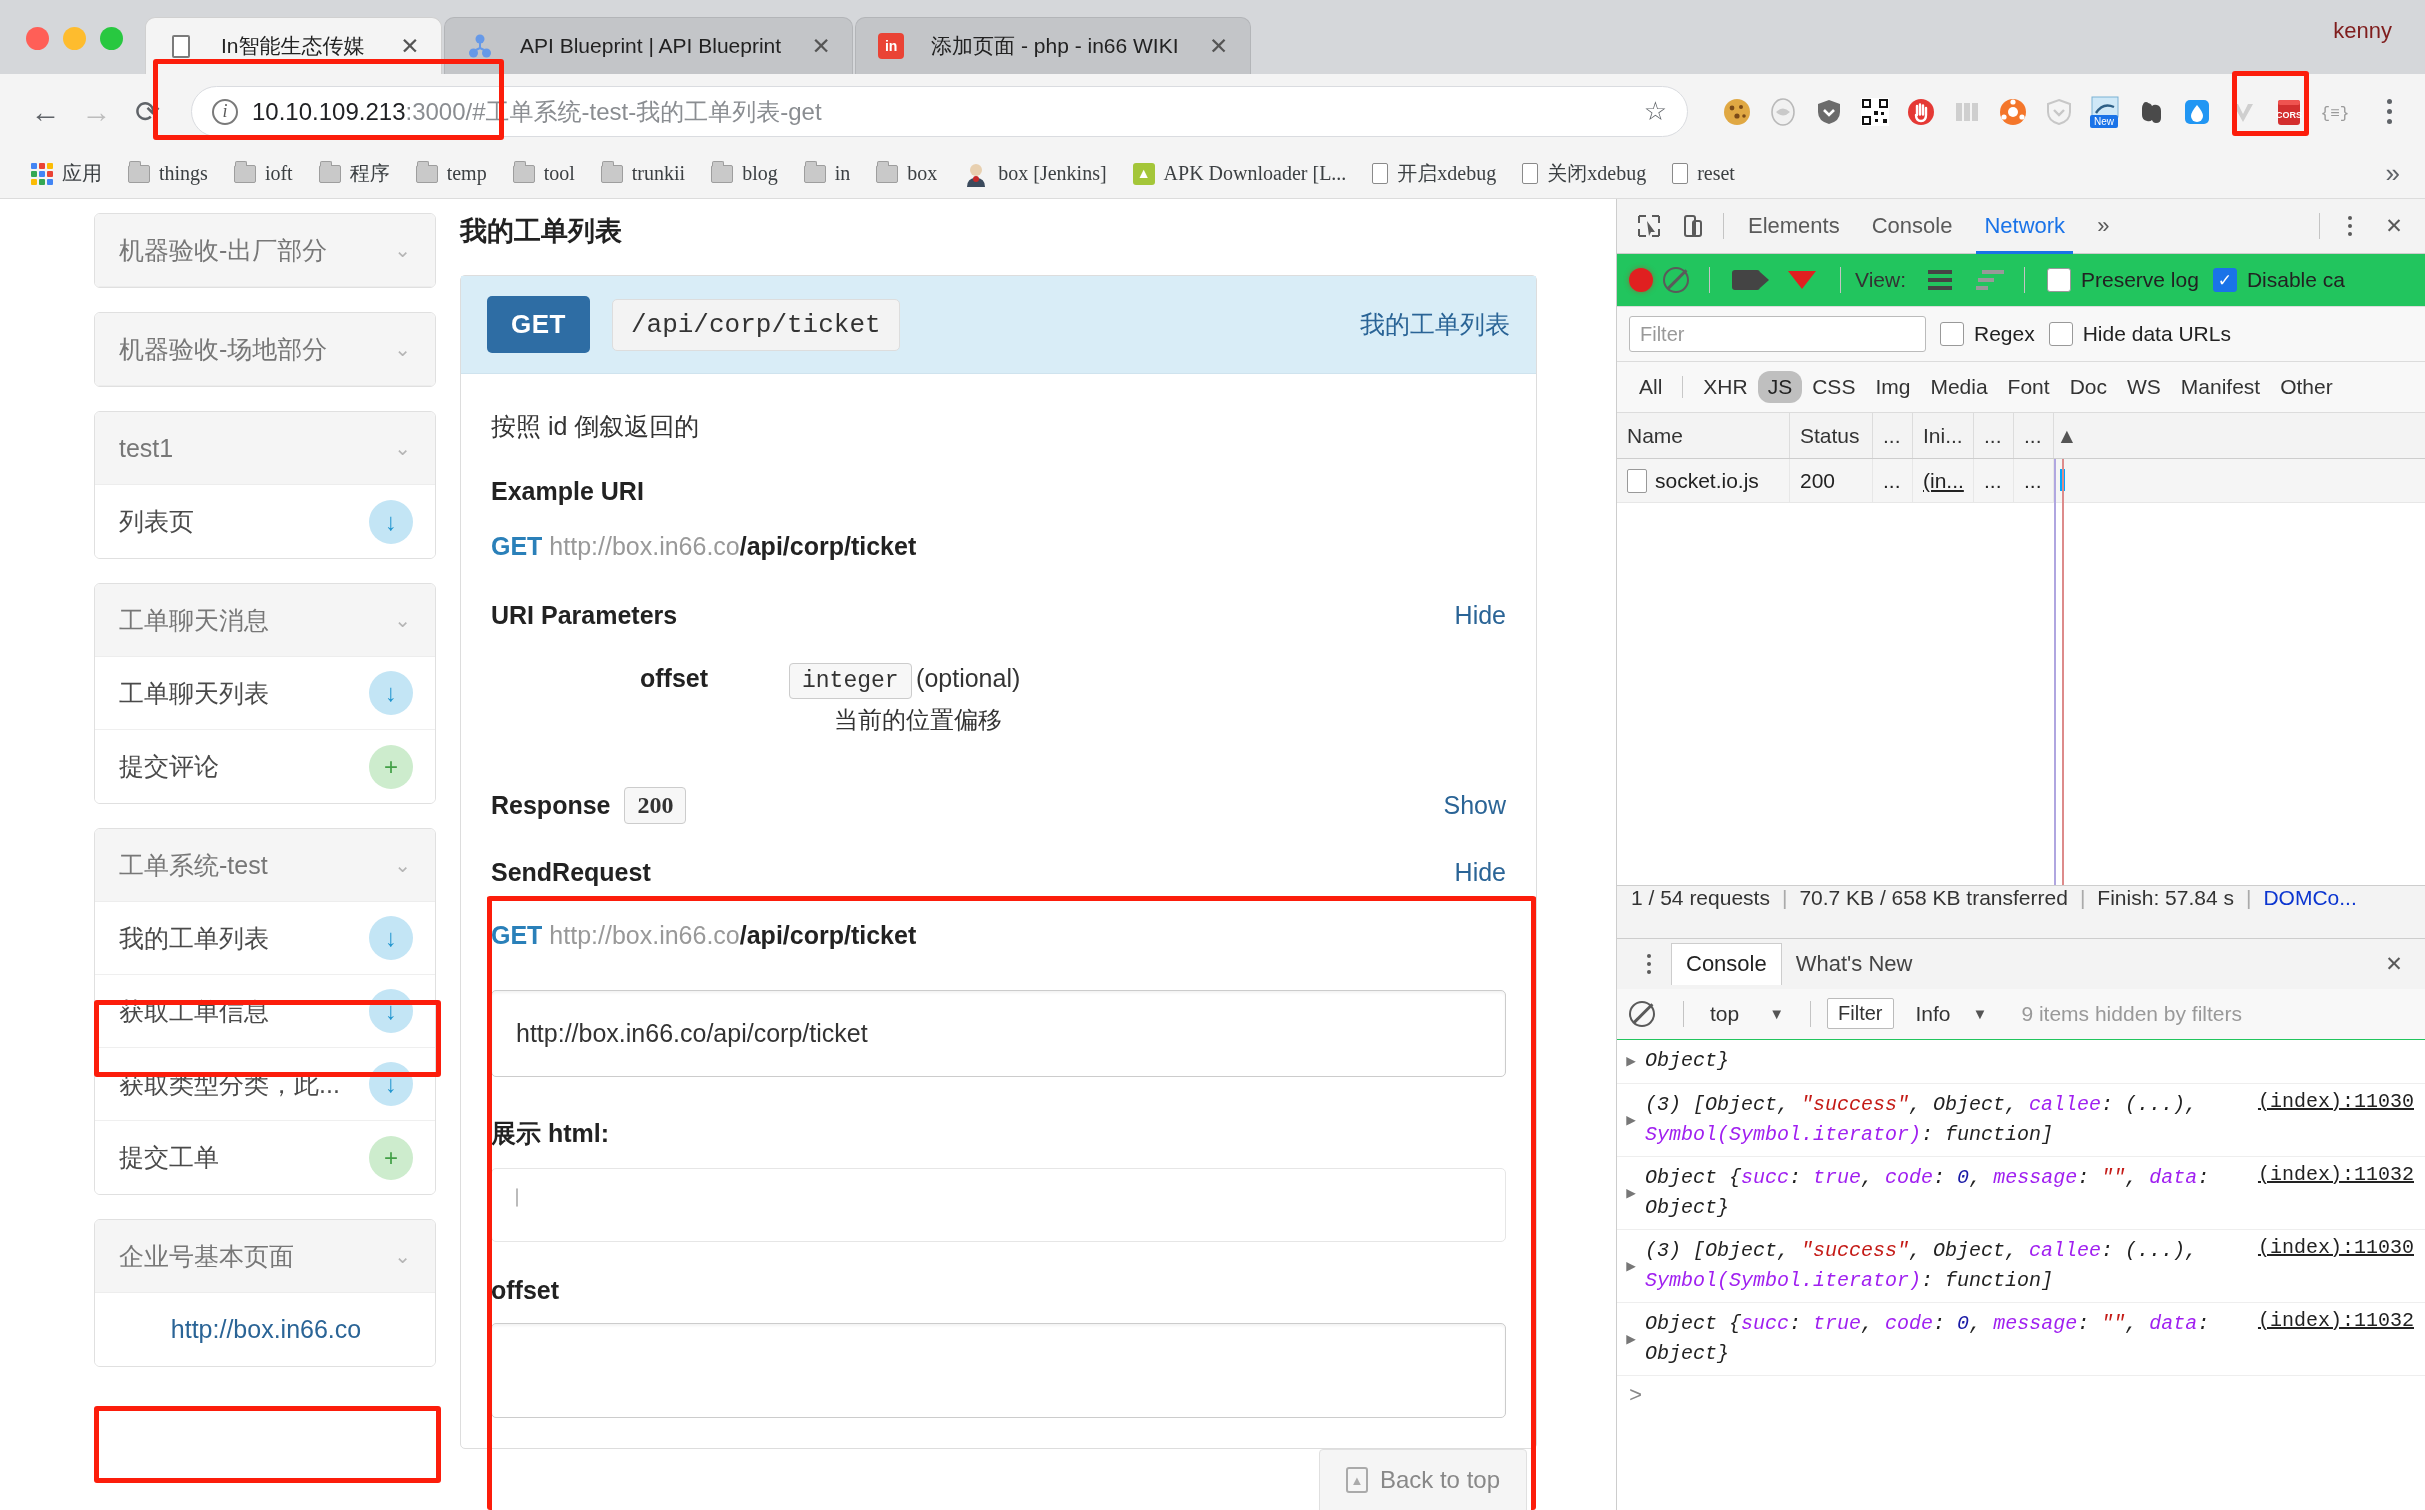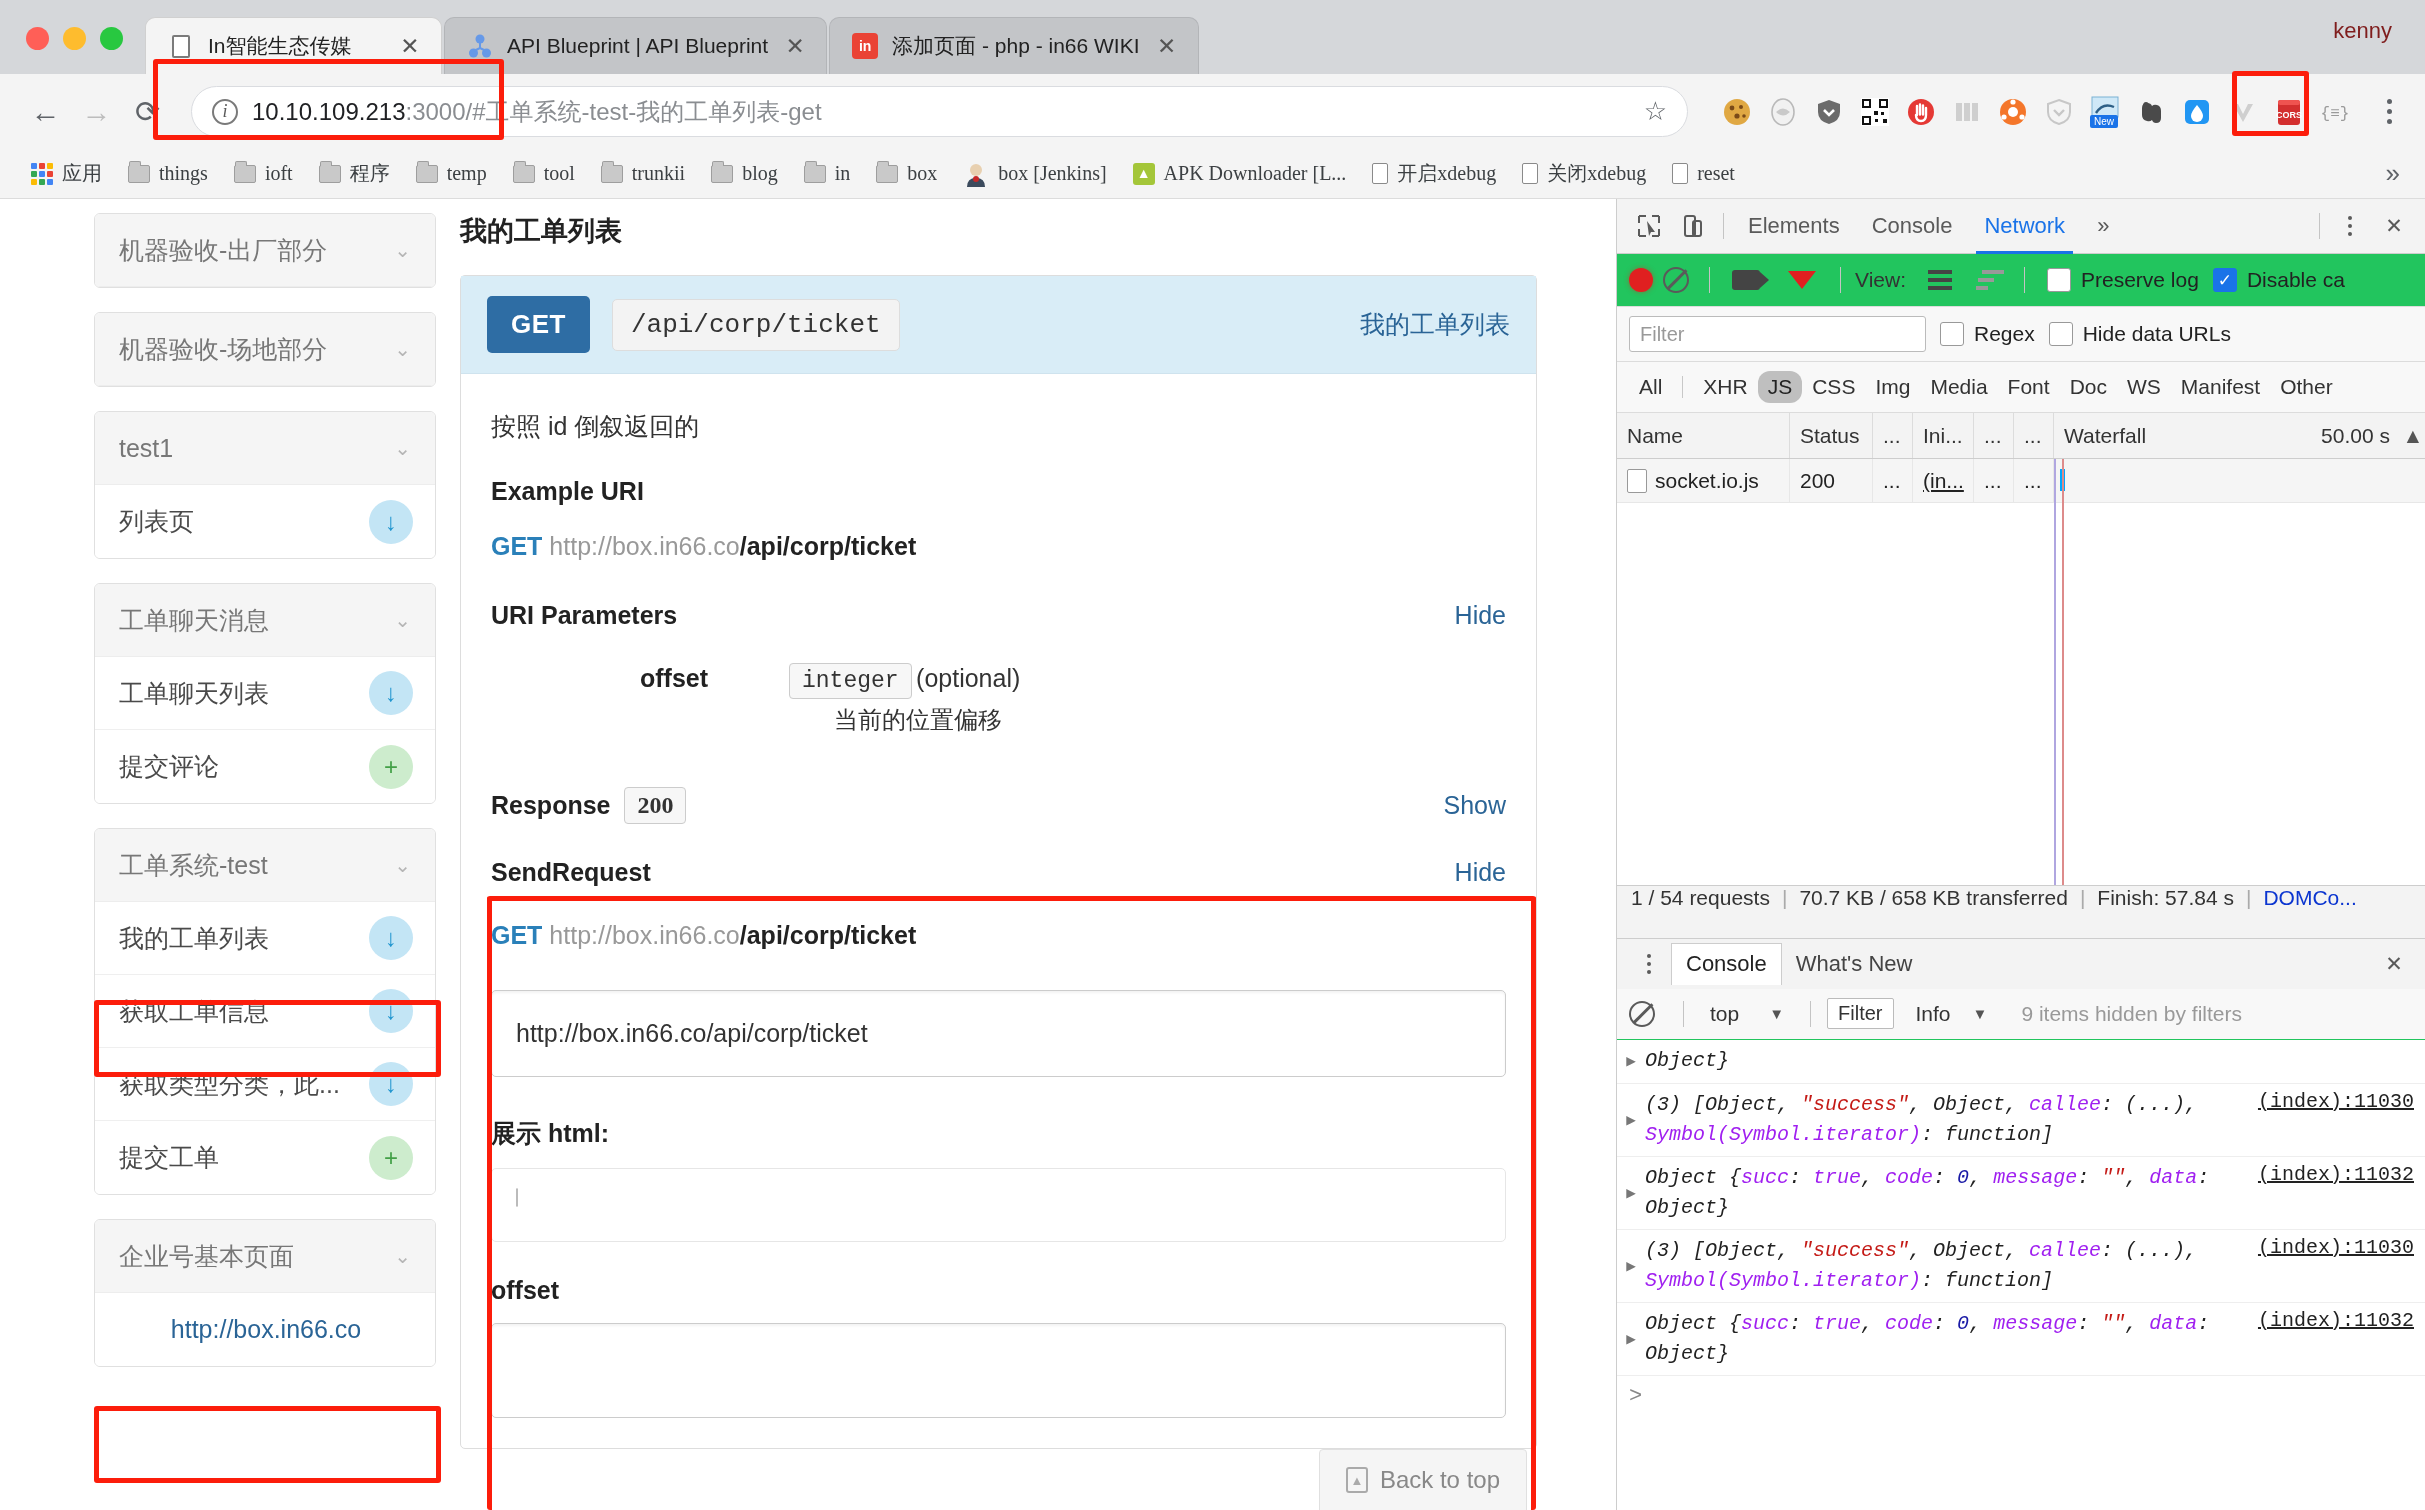--- a/index.html
+++ b/index.html
@@ -18,21 +18,21 @@
     display: flex; align-items: flex-end; position: relative;
   }
   .traffic { display: flex; gap: 14px; padding: 0 22px 24px 26px; }
   .dot { width: 23px; height: 23px; border-radius: 50%; }
   .dot.red { background: #ff5f57; }
   .dot.yellow { background: #febc2e; }
   .dot.green { background: #28c840; }
 
   .tab {
     height: 57px; display: flex; align-items: center;
-    padding: 0 18px 0 22px; gap: 14px;
+    padding: 0 18px 0 22px; gap: 27px;
     border-top-left-radius: 10px; border-top-right-radius: 10px;
     position: relative; max-width: 426px; min-width: 297px;
     margin-right: 2px;
     background: #c3c5c8;
     border: 1px solid #b3b5b8; border-bottom: none;
   }
   .tab.active { background: #f4f4f4; border-color: #d0d0d0; z-index: 4; }
   .tab-fav { width: 26px; height: 28px; flex: 0 0 26px; display: flex; align-items: center; justify-content: center; }
   .tab-title {
     flex: 1; font-size: 21px; color: #222; white-space: nowrap;
@@ -859,24 +859,20 @@
       </div>
 
       <div class="dt-table">
         <div class="dt-thead">
           <span class="th" style="width:173px">Name</span>
           <span class="th" style="width:83px">Status</span>
           <span class="th" style="width:40px">...</span>
           <span class="th" style="width:61px">Ini...</span>
           <span class="th" style="width:40px">...</span>
           <span class="th" style="width:40px">...</span>
-          <span class="th" style="flex:1; justify-content:space-between; border-right:none;">
-            <span>Waterfall</span>
-            <span>50.00 s</span>
-          </span>
           <span class="scroll-up">▲</span>
         </div>
 
         <div class="dt-row">
           <span class="td" style="width:173px">
             <span class="js-file-ico"></span>
             <span>socket.io.js</span>
           </span>
           <span class="td" style="width:83px">200</span>
           <span class="td" style="width:40px">...</span>

